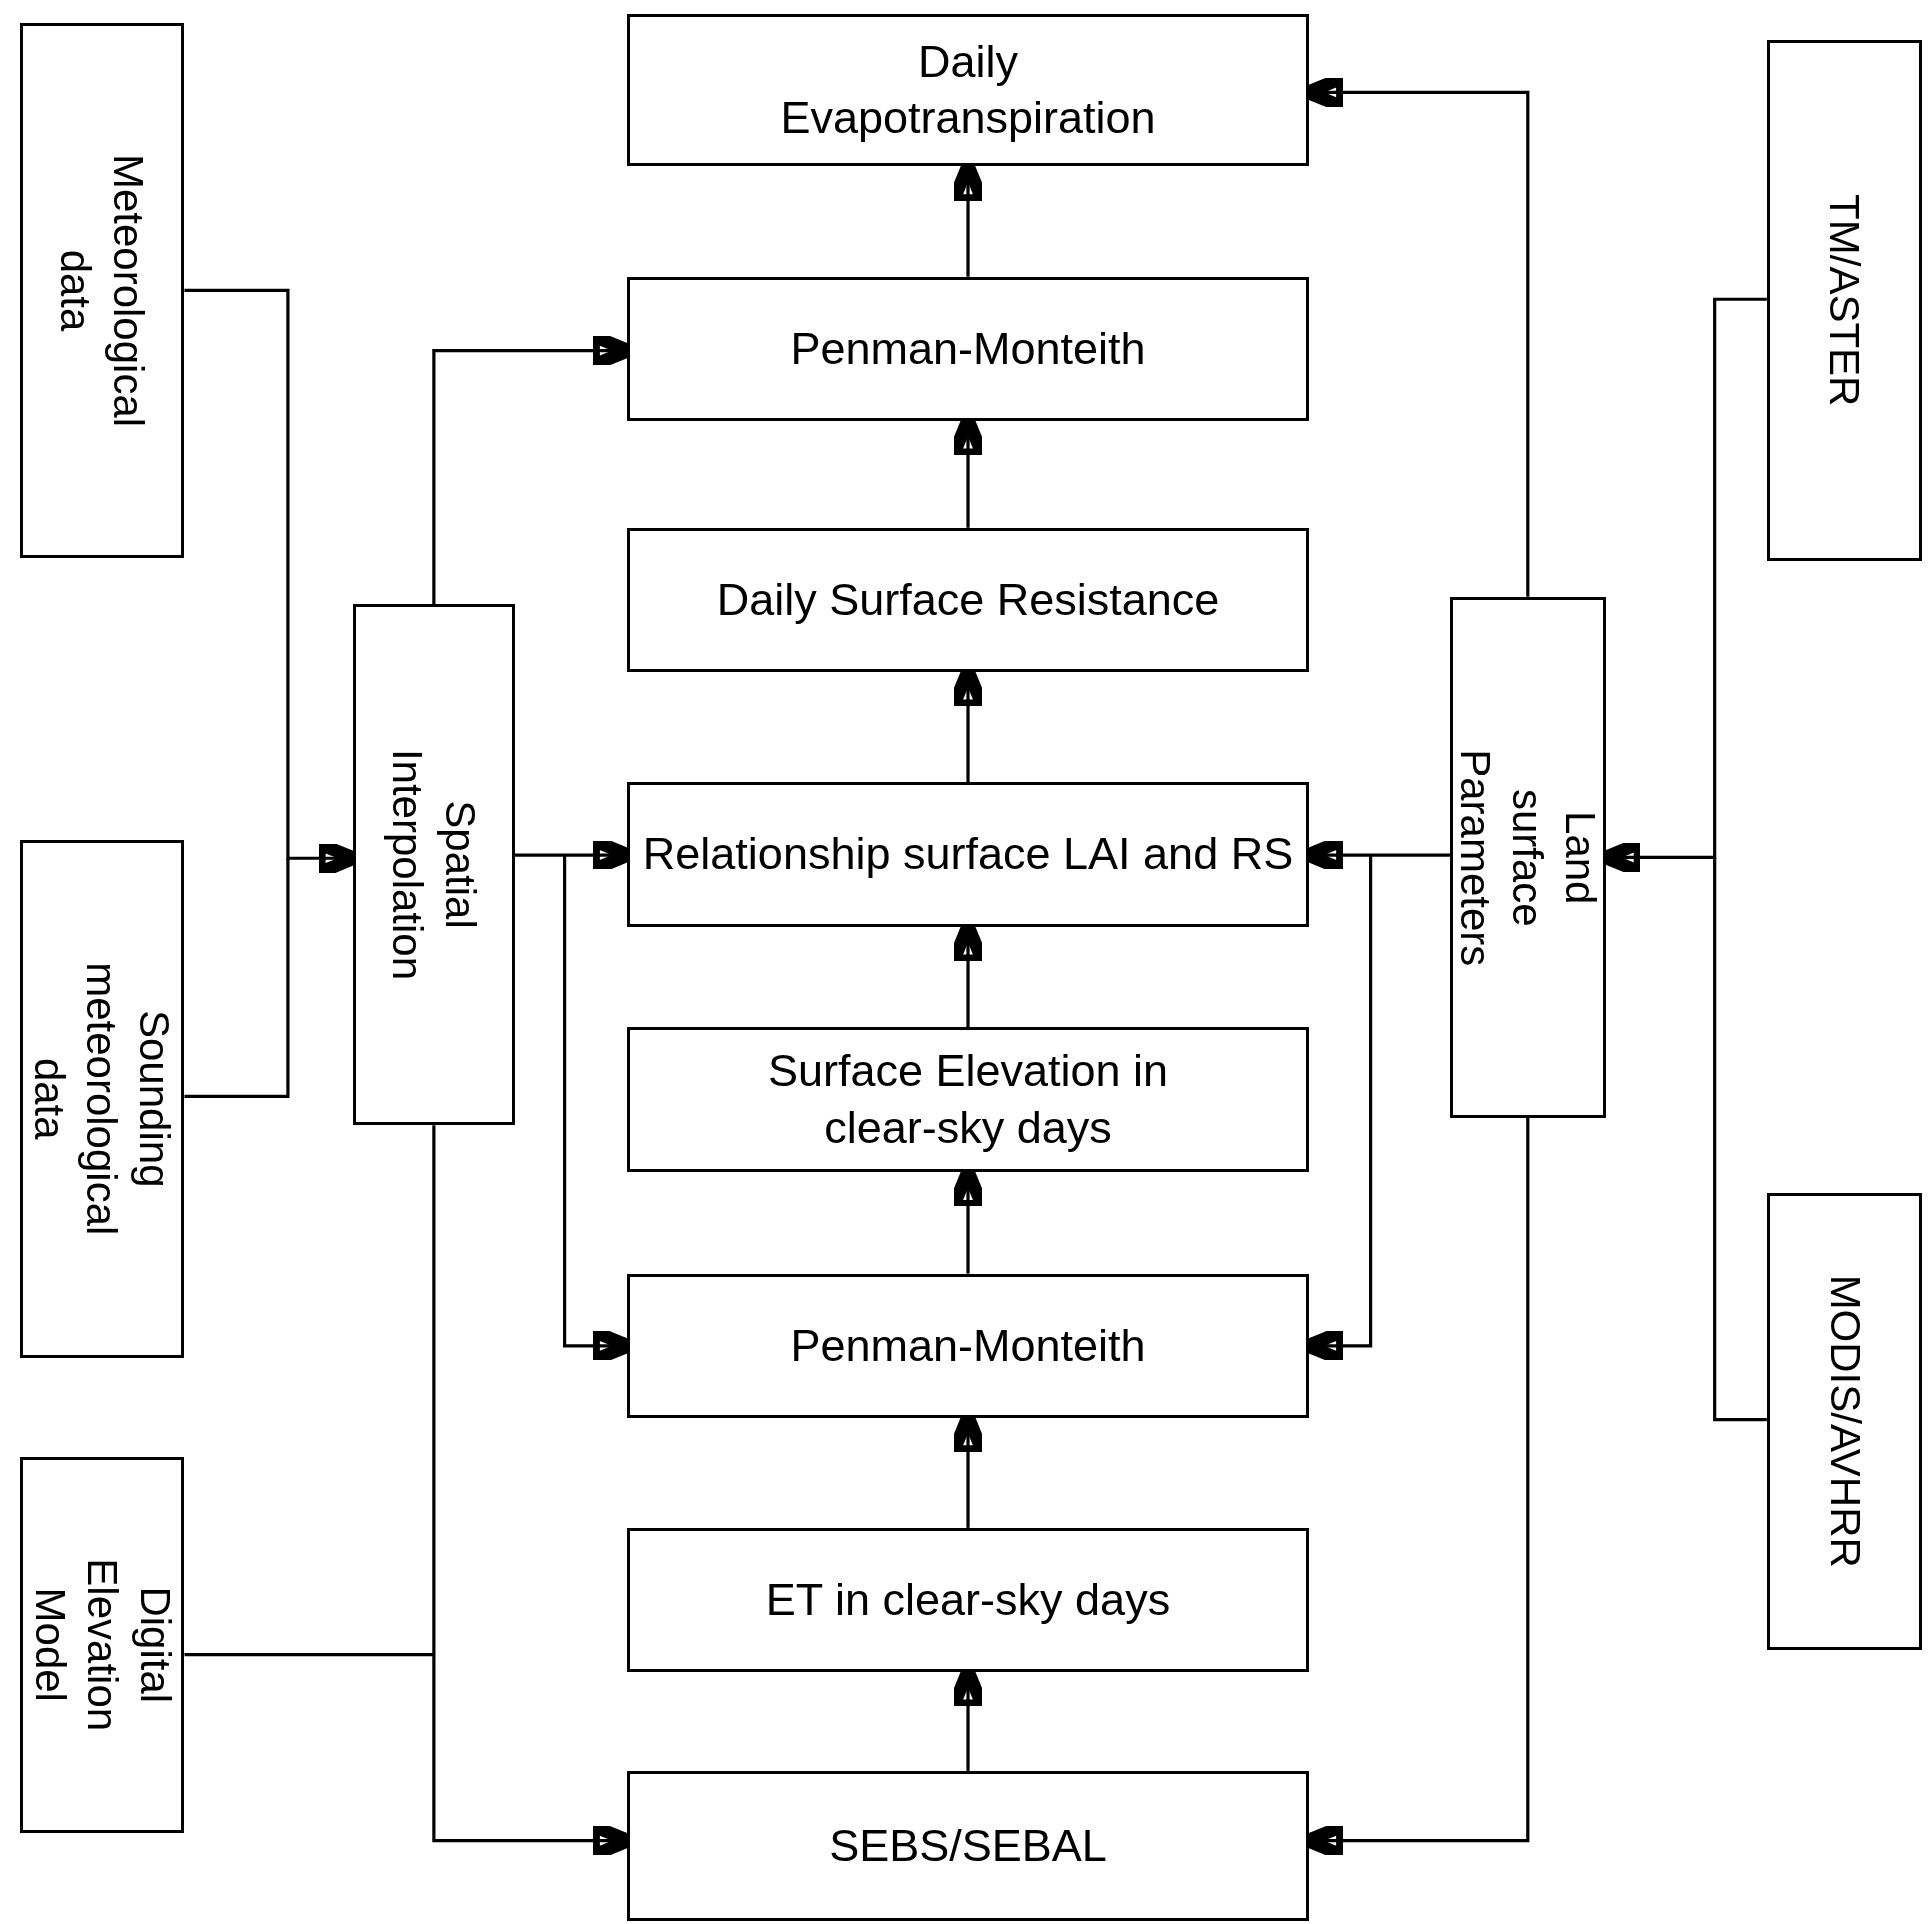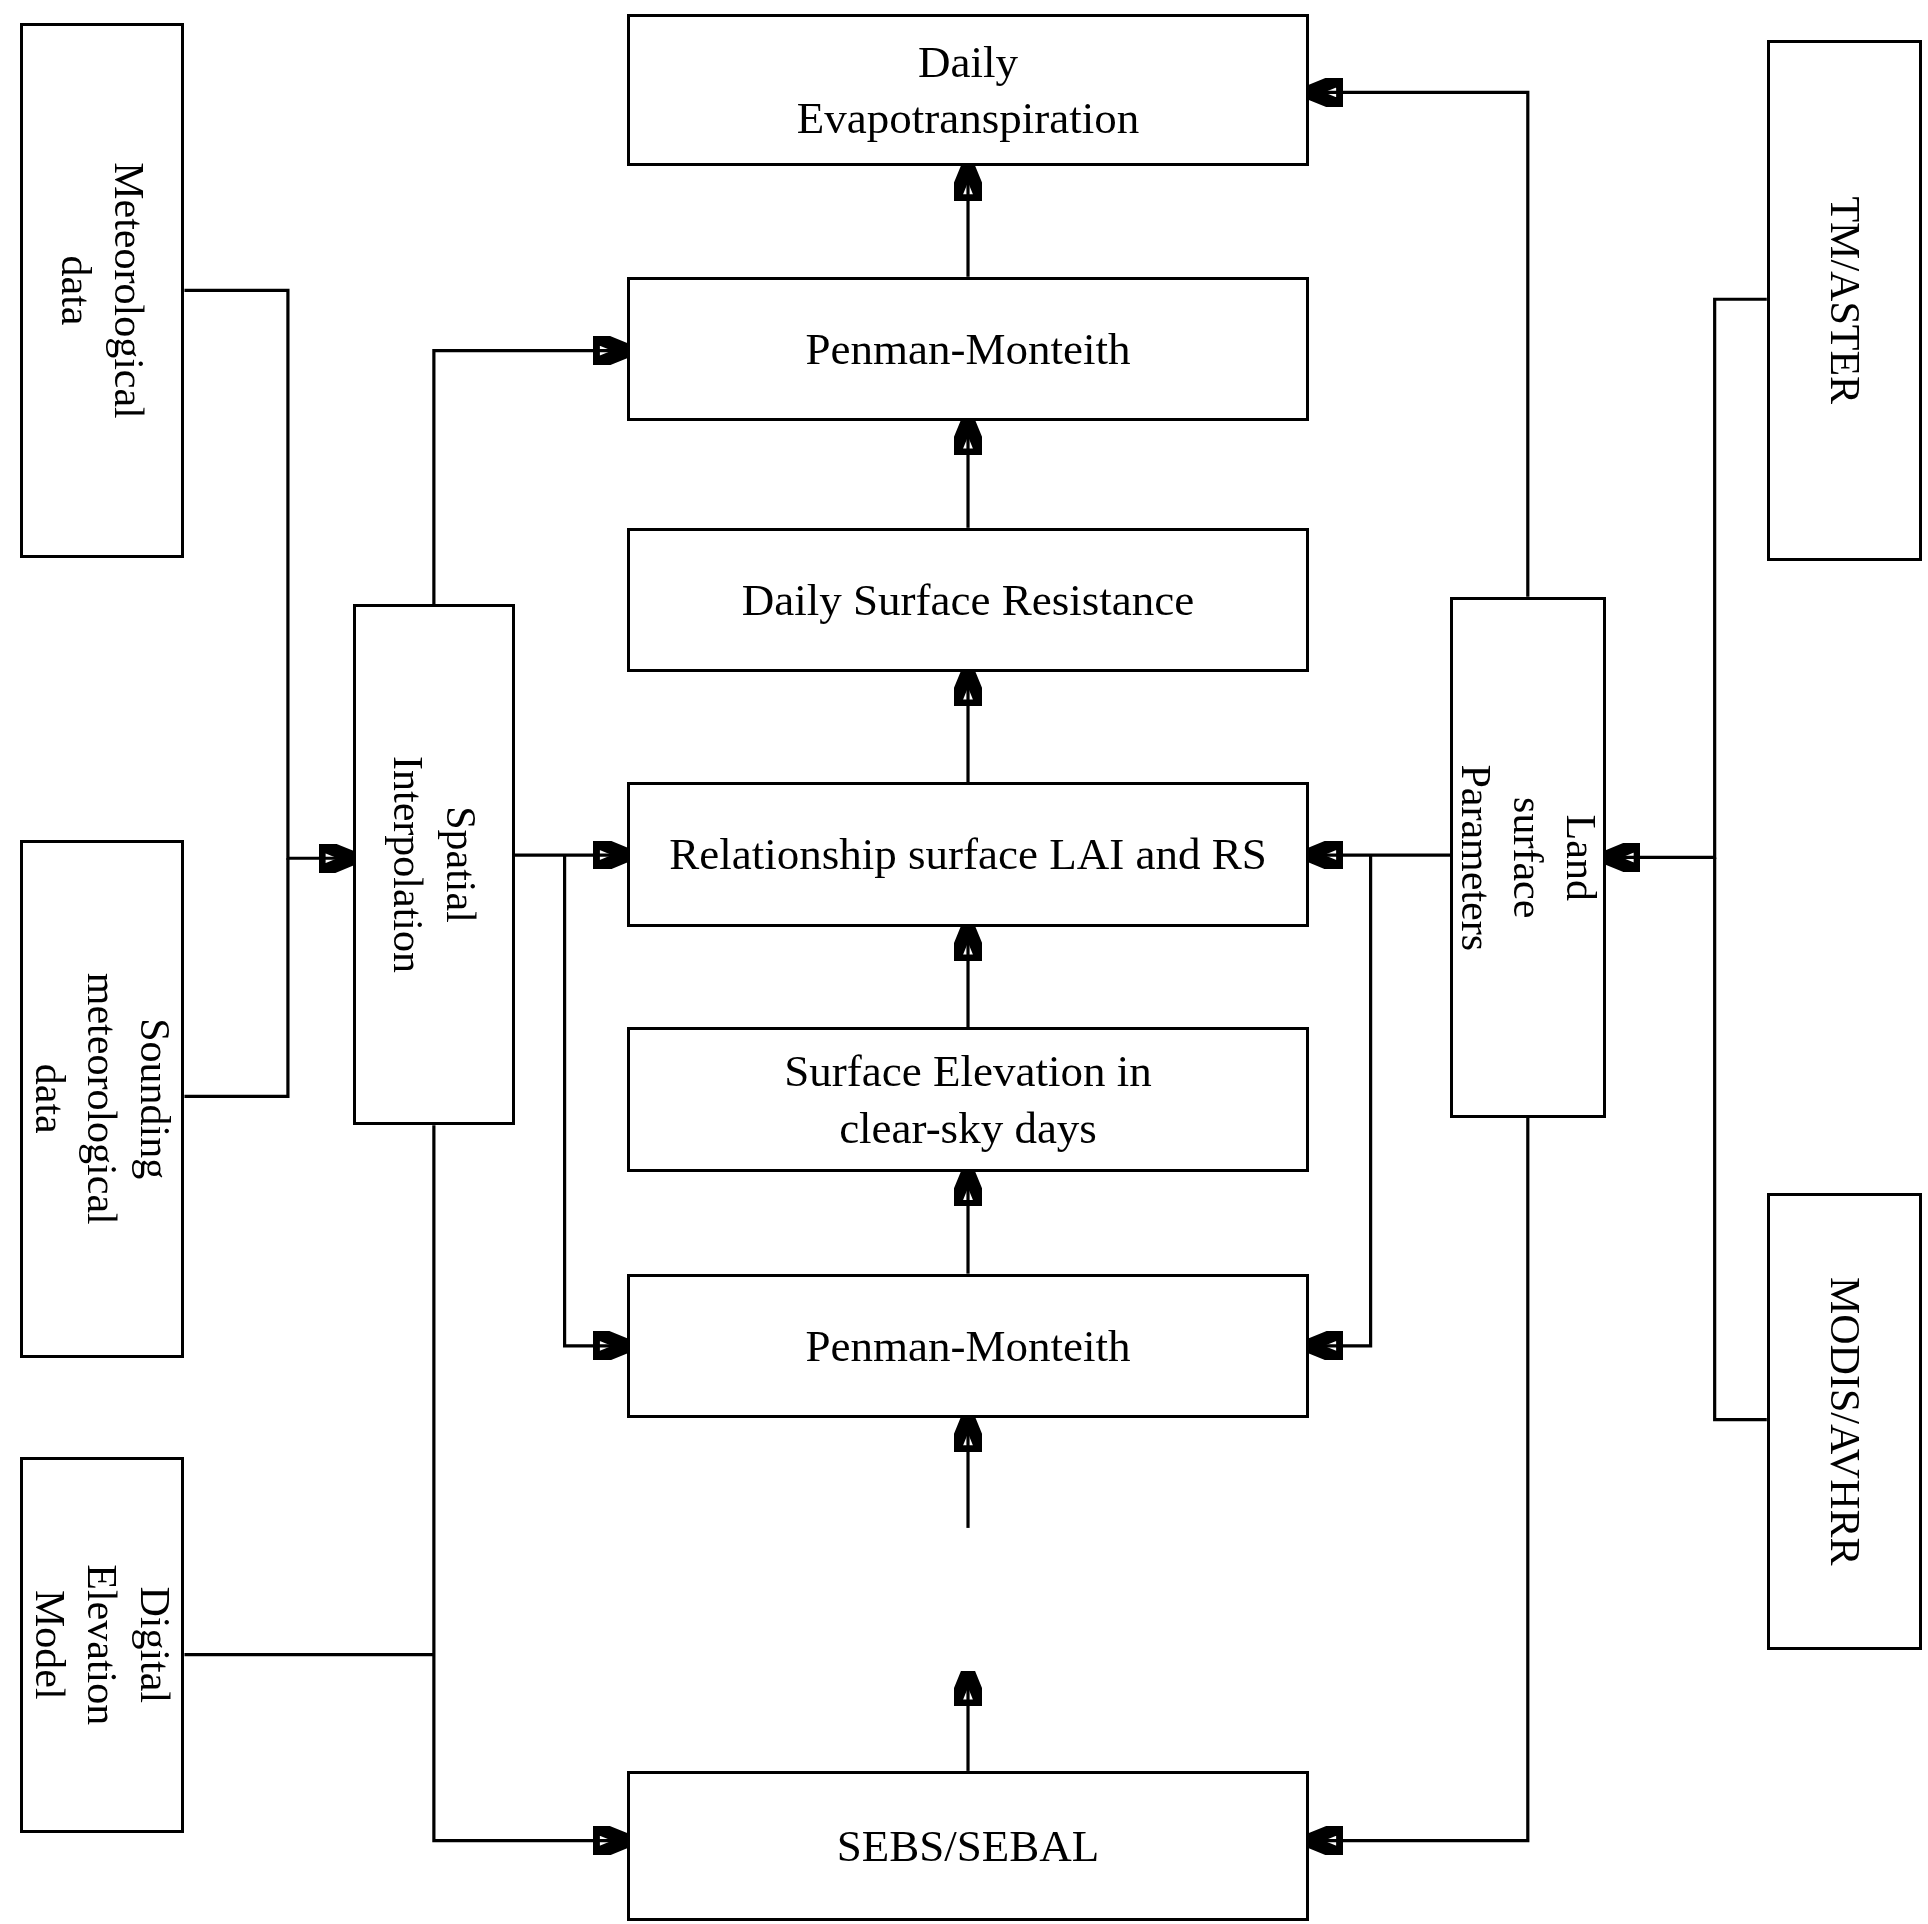--- a/index.html
+++ b/index.html
@@ -1,20 +1,20 @@
 <!DOCTYPE html>
 <html style="font-size:13px"><head>
 <meta charset="utf-8">
 <style>
   html,body{margin:0;padding:0;background:#ffffff;}
   #canvas{
     position:relative;
     width:1928px;height:1925px;
     background:#ffffff;
-    font-family:Liberation Serif, serif;
+    font-family:Liberation Sans, sans-serif;
     color:#000;
     overflow:hidden;
   }
   #wires{position:absolute;left:0;top:0;width:1928px;height:1925px;}
   #wires path{fill:none;stroke:#000;stroke-width:4;}
   .box{
     position:absolute;
     box-sizing:border-box;
     background:#ffffff;
     border:3.2px solid #000;
@@ -92,20 +92,23 @@
 
   <div class="box" style="left:627px;top:1027px;width:682px;height:145px">
     <span class="lbl">Surface Elevation in
 clear-sky days</span>
   </div>
 
   <div class="box" style="left:627px;top:1274px;width:682px;height:144px">
     <span class="lbl">Penman-Monteith</span>
   </div>
 
+  <div class="box" style="left:627px;top:1528px;width:682px;height:144px">
+    <span class="lbl">ET in clear-sky days</span>
+  </div>
 
   <div class="box" style="left:627px;top:1771px;width:682px;height:150px">
     <span class="lbl">SEBS/SEBAL</span>
   </div>
 
   <div class="box rot" style="left:20px;top:22.5px;width:164px;height:535px">
     <span class="lbl">Meteorological data</span>
   </div>
 
   <div class="box rot" style="left:20px;top:840px;width:164px;height:518px">

